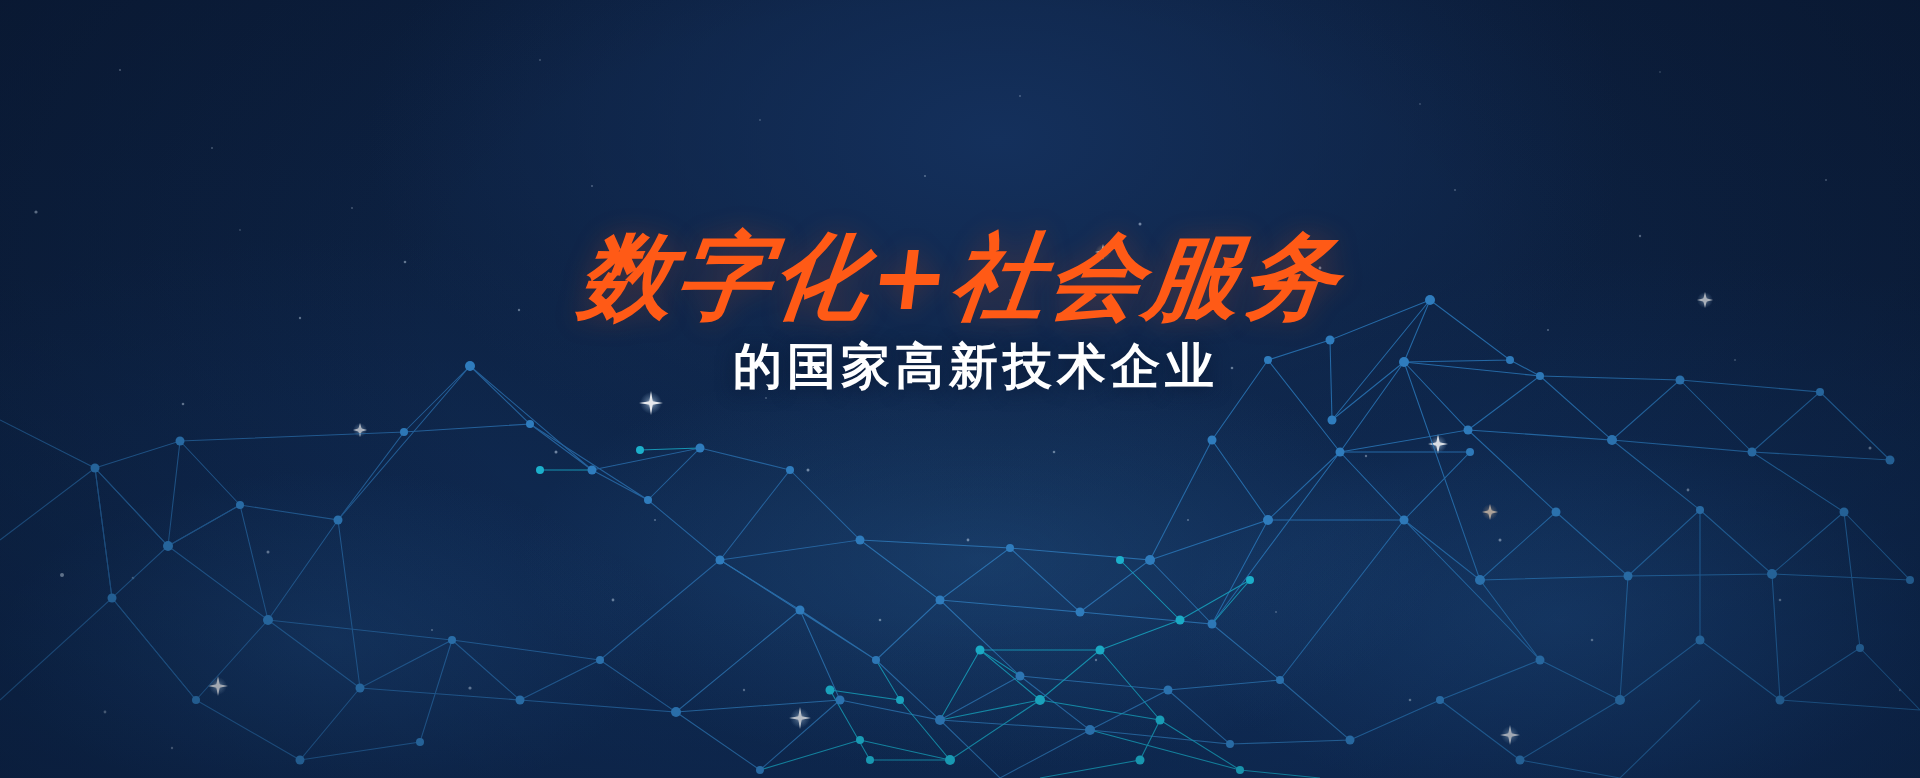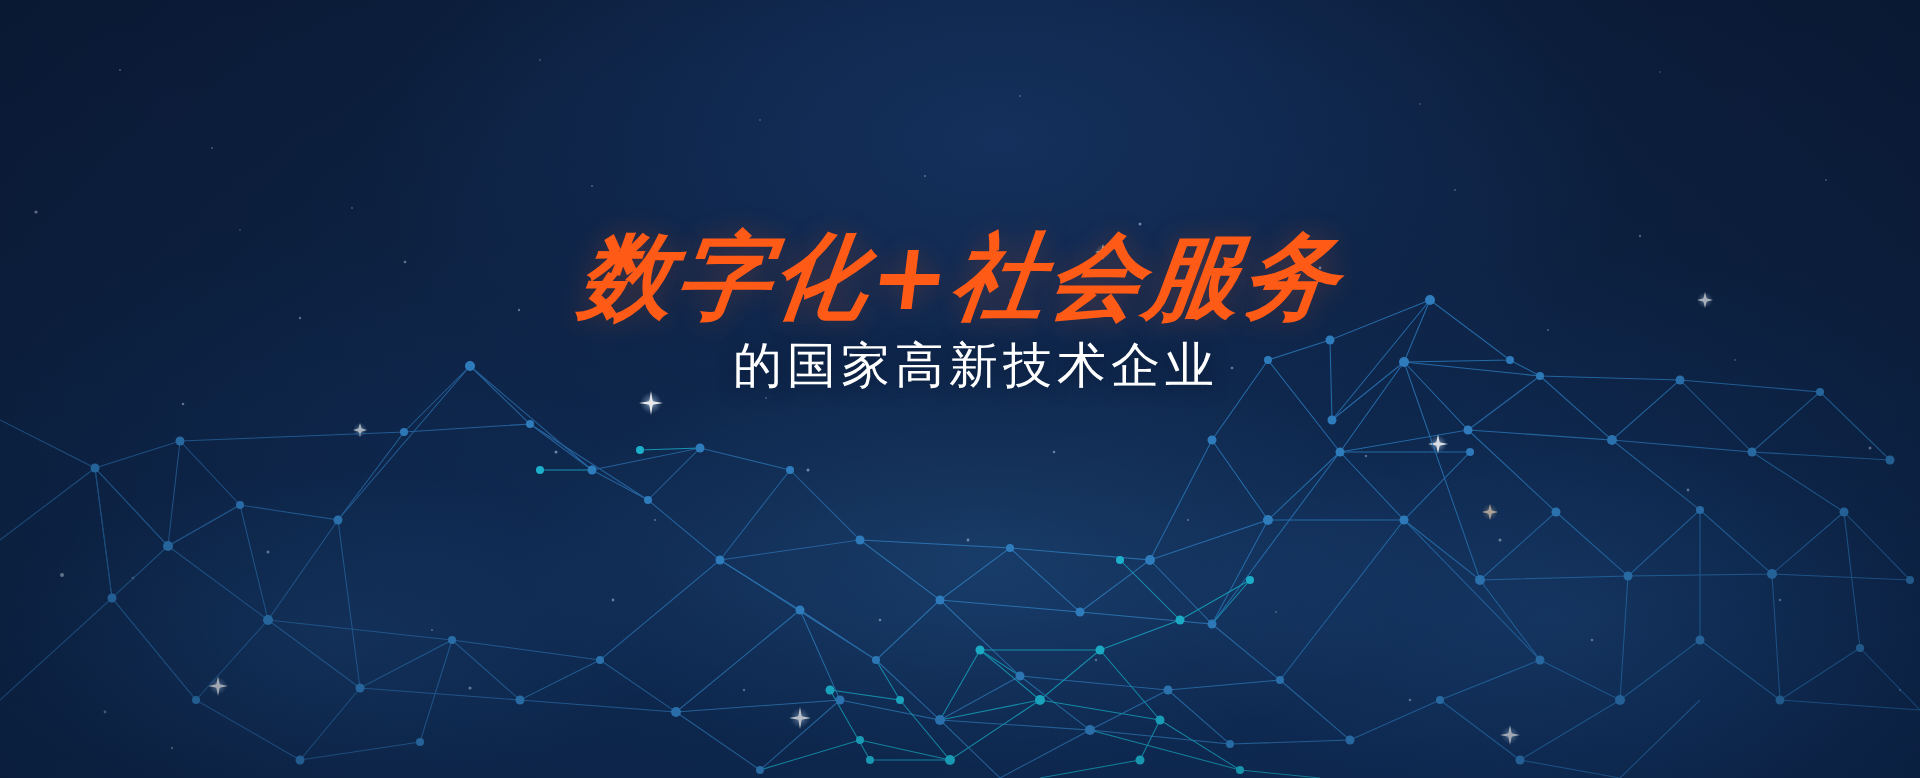--- a/index.html
+++ b/index.html
@@ -65,21 +65,21 @@
     white-space: nowrap;
     text-shadow: 0 0 28px rgba(255,90,22,0.22);
   }
   .subtitle {
     position: absolute;
     left: 0;
     right: 0;
     top: 338px;
     font-family: "DejaVu Serif", "Liberation Serif", serif;
     font-size: 49px;
-    font-weight: 400;
+    font-weight: 700;
     letter-spacing: 5px;
     color: #ffffff;
     line-height: 1.15;
     white-space: nowrap;
     text-shadow: 0 2px 18px rgba(8,24,52,0.85);
     padding-left: 32px;
   }
 </style>
 </head>
 <body>

